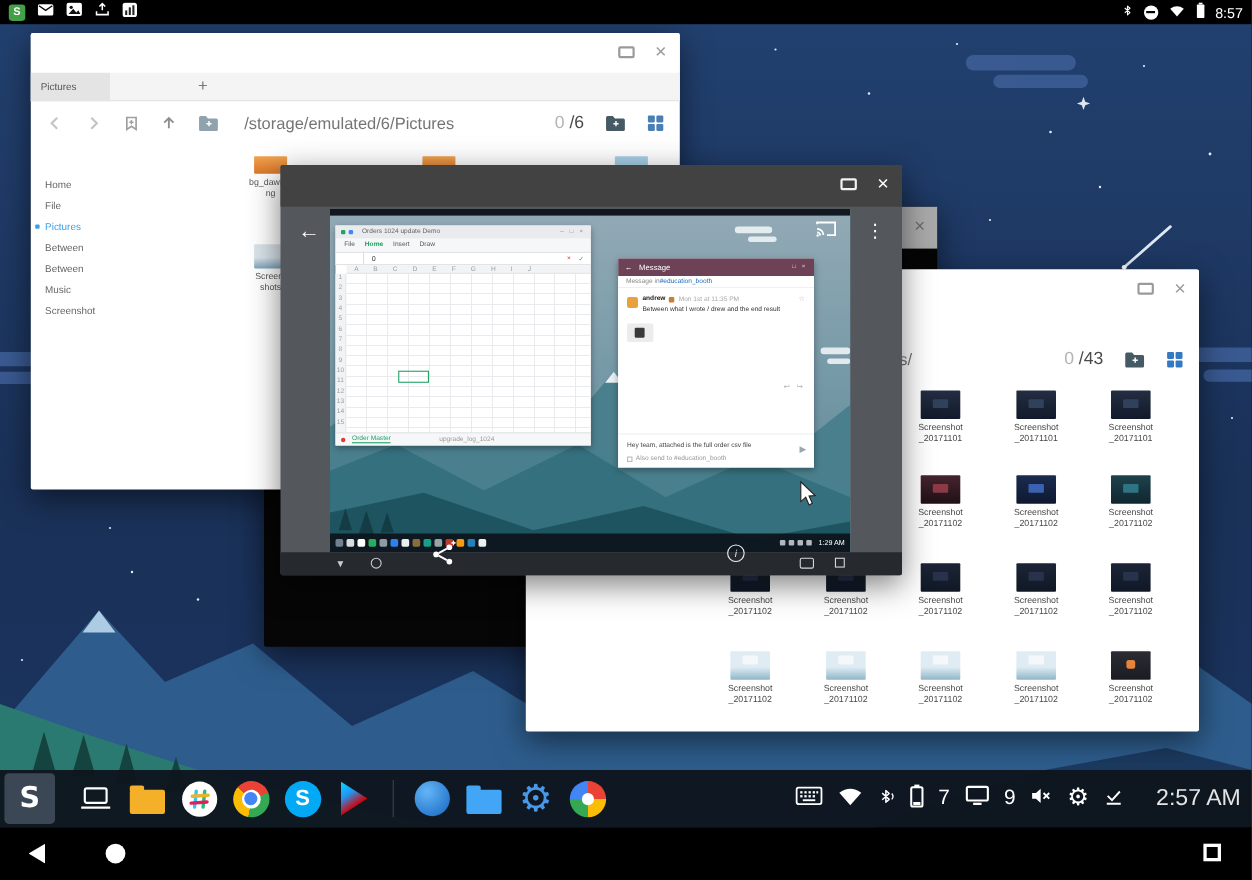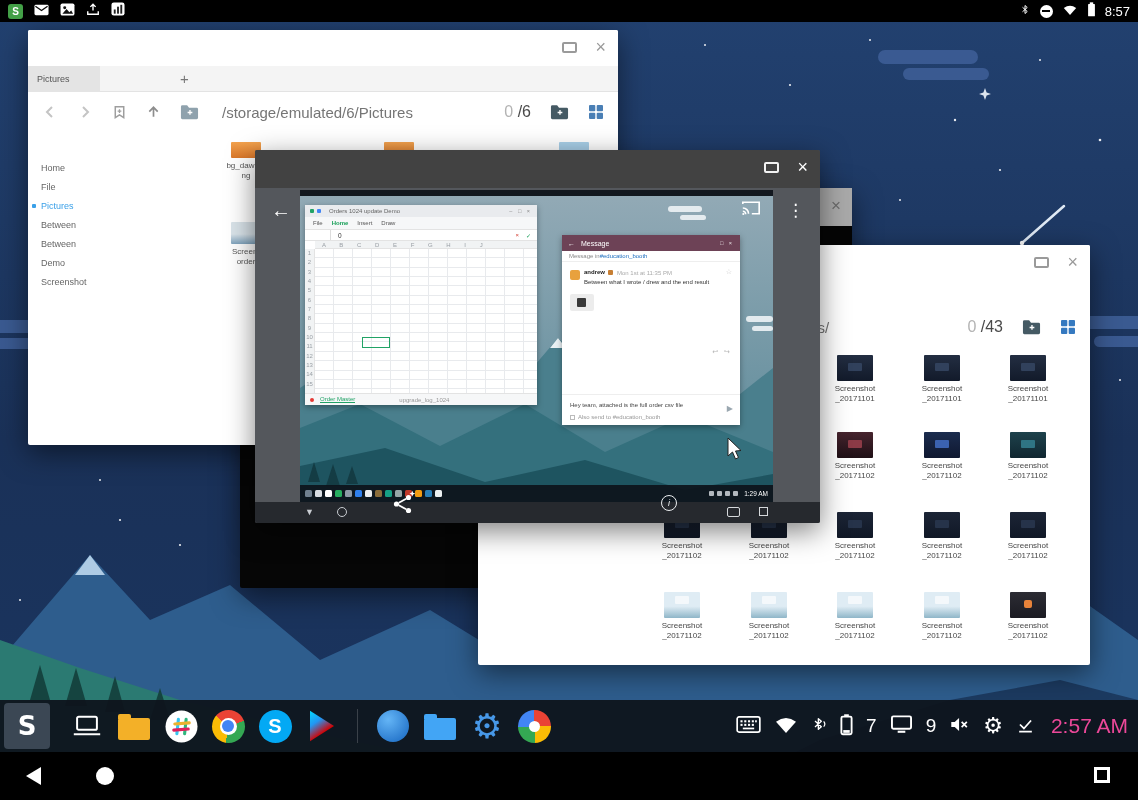--- a/index.html
+++ b/index.html
@@ -174,21 +174,21 @@
   background:linear-gradient(145deg,#00e5ff 0%,#2196f3 35%,#d50000 65%,#ffc400 100%)}
 .sphere-icon{width:32px;height:32px;border-radius:50%;display:block;
   background:radial-gradient(circle at 35% 30%,#64b5f6,#1565c0)}
 .gear-glyph{font-family:"DejaVu Sans",sans-serif;font-size:34px;color:#4798e8;line-height:34px}
 .wheel-icon{width:33px;height:33px;border-radius:50%;position:relative;display:block;
   background:conic-gradient(#ea4335 0 25%,#fbbc05 25% 50%,#34a853 50% 75%,#4285f4 75% 100%)}
 .wheel-icon::before{content:"";position:absolute;inset:11px;background:#fff;border-radius:50%}
 .tb-divider{width:1px;height:34px;background:rgba(255,255,255,.18);margin:0 6px}
 .tb-tray{margin-left:auto;display:flex;gap:13px;align-items:center;color:#fff}
 .tray-num{font-size:19px;color:#fff}
-.tray-time{font-size:21px;color:#ec4899;margin-left:3px;white-space:nowrap}
+.tray-time{font-size:21px;color:#e5e5e5;margin-left:16px;white-space:nowrap}
 .gear-glyph-sm{font-family:"DejaVu Sans",sans-serif;font-size:22px;color:#fff;line-height:22px}
 
 
 .navbar{position:absolute;left:0;top:752px;width:100%;height:48px;background:#000;z-index:40}
 .nav-back{position:absolute;left:26px;top:15px;width:15px;height:18px;background:#fff;
   clip-path:polygon(100% 0,100% 100%,0 50%)}
 .nav-home{position:absolute;left:96px;top:15px;width:18px;height:18px;border-radius:50%;background:#fff}
 .nav-recents{position:absolute;right:28px;top:15px;width:16px;height:16px;border:3px solid #fff}
 
 
@@ -368,40 +368,40 @@
           </svg>
         </span>
     </div>
     <div class="fm-body">
       <div class="fm-sidebar">
           <div class="sb-item">Home</div>
           <div class="sb-item">File</div>
           <div class="sb-item sel">Pictures</div>
           <div class="sb-item">Between</div>
           <div class="sb-item">Between</div>
-          <div class="sb-item">Demo</div>
+          <div class="sb-item">Music</div>
           <div class="sb-item">Screenshot</div>
         </div>
     </div>
     <div class="files-layer">
         <div class="lfile" style="left: 0px; top: 10px;">
           <div class="lthumb orange"></div>
           <div class="flabel">bg_dawn.p</div>
           <div class="flabel">ng</div>
         </div>
         <div class="lfile" style="left: 153px; top: 10px;">
           <div class="lthumb orange"></div>
         </div>
         <div class="lfile" style="left: 328px; top: 10px;">
           <div class="lthumb sky"></div>
         </div>
         <div class="lfile" style="left: 0px; top: 90px;">
           <div class="lthumb shot"></div>
           <div class="flabel">Screen-</div>
-          <div class="flabel">order</div>
+          <div class="flabel">shots</div>
         </div>
       </div>
   </div>
 
   <div class="window fm fm-right">
     <div class="fm-titlebar">
       <div class="win-controls">
         <span class="min-glyph"></span>
         <span class="close-glyph">×</span>
       </div>

